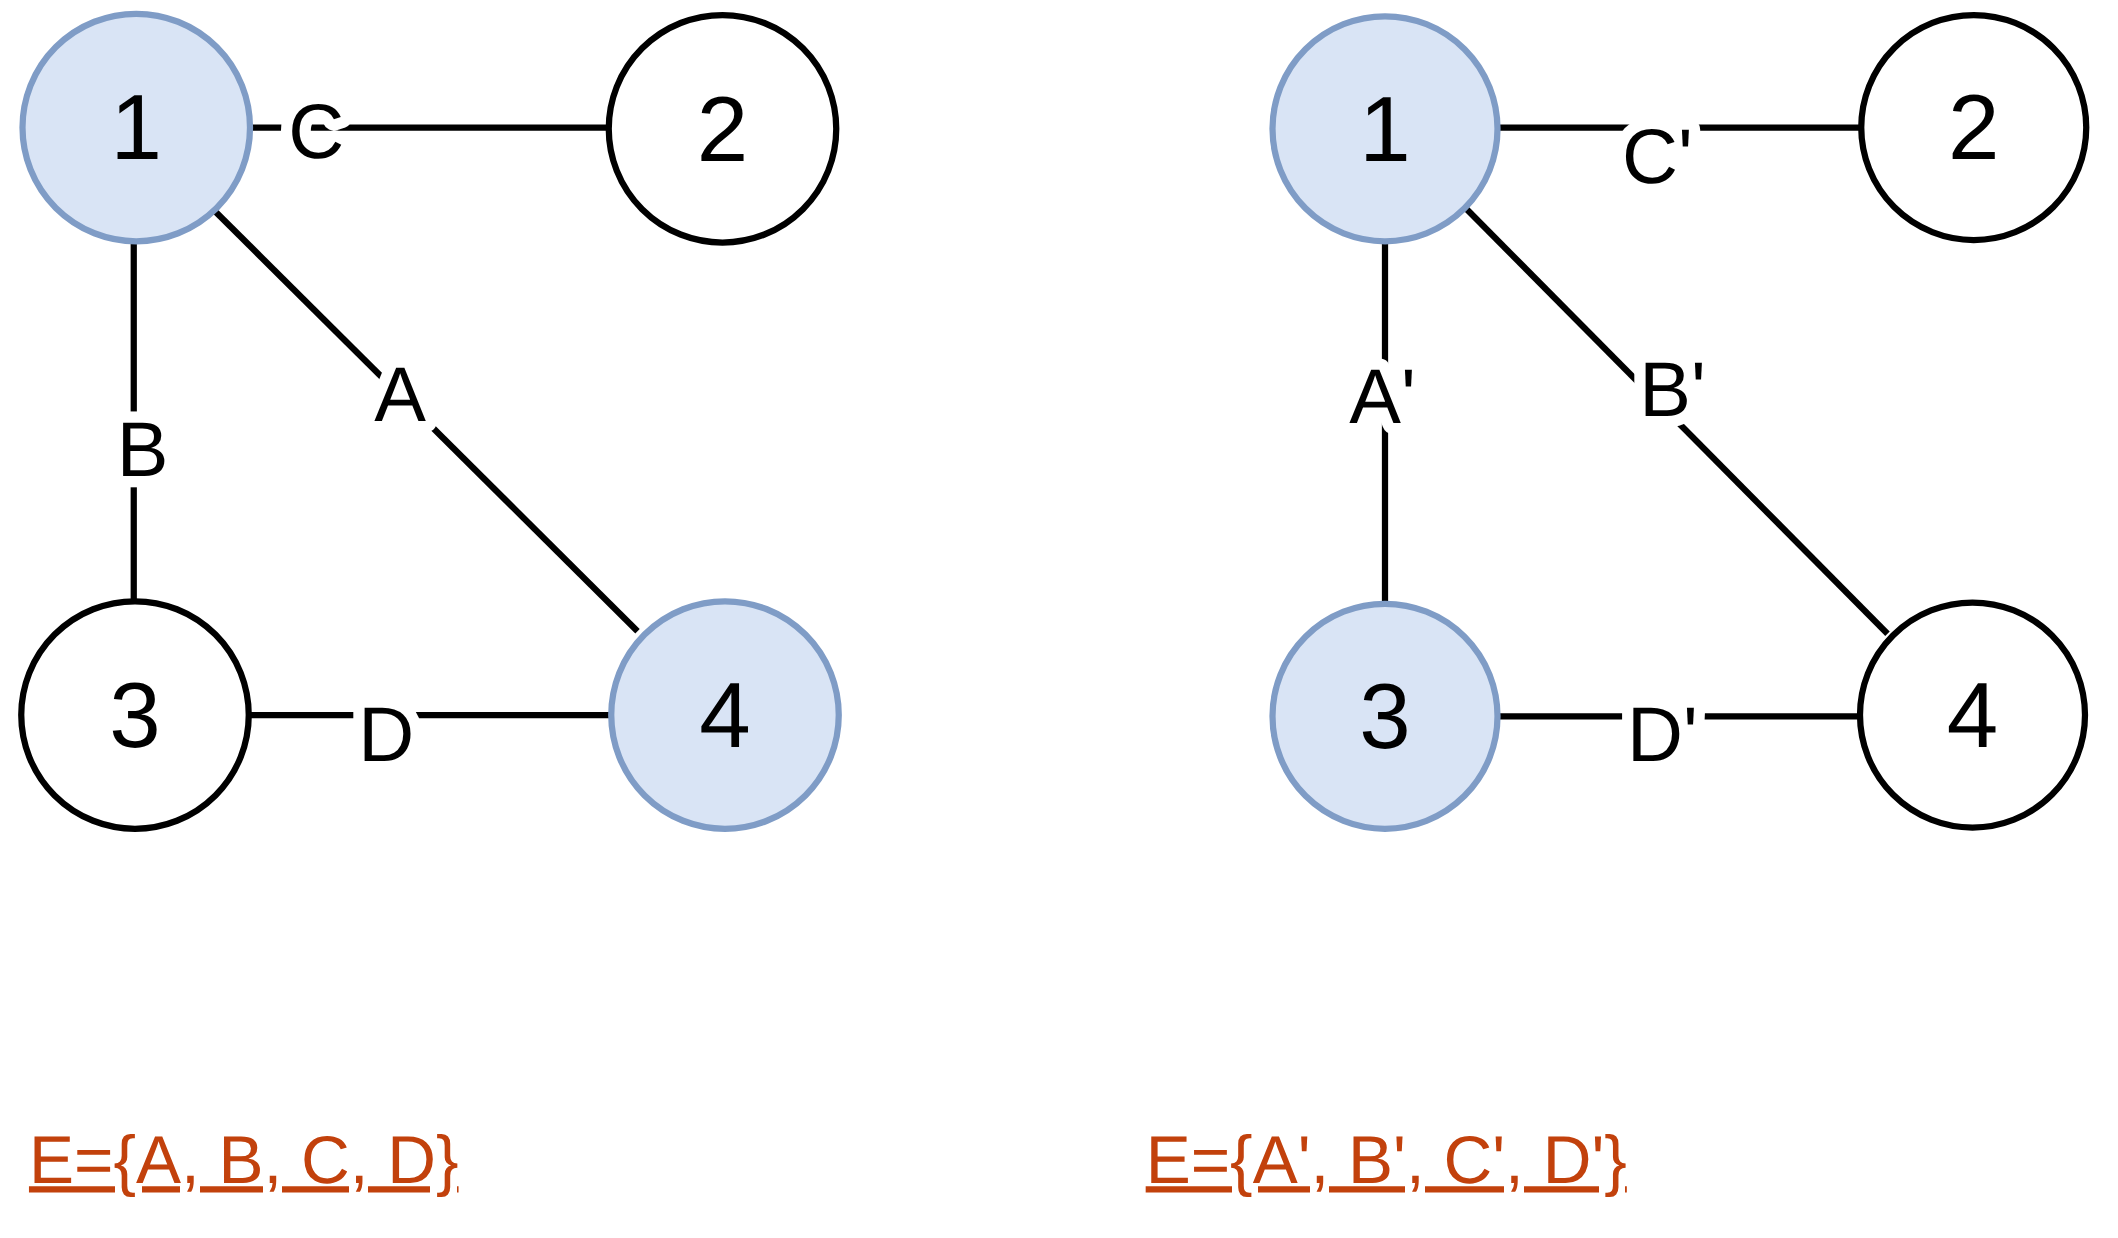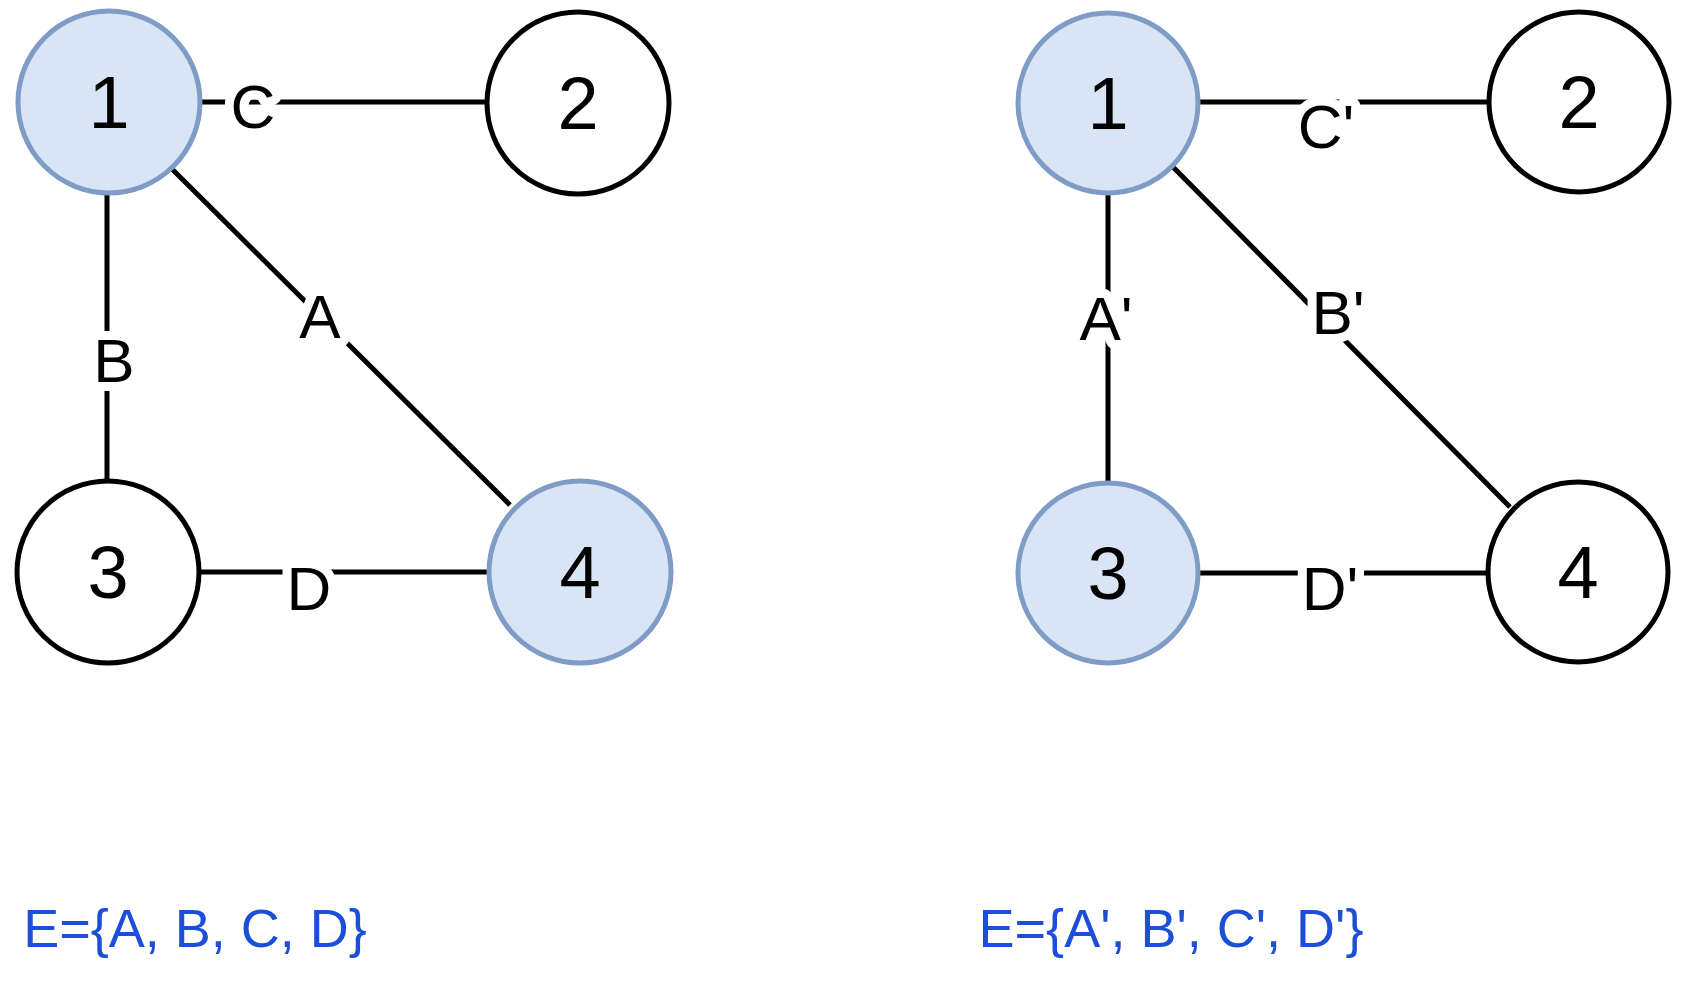--- a/index.html
+++ b/index.html
@@ -37,23 +37,24 @@
   }
   .node-label {
     font-family: "Liberation Sans", sans-serif;
     font-size: 74px;
     text-anchor: middle;
   }
   .caption {
     position: absolute;
     transform: translate(-50%, -50%);
     font-size: 54px;
-    color: #1d4ed8;
+    color: #c2410c;
     white-space: nowrap;
     letter-spacing: 0px;
+    text-decoration: underline;
   }
 </style>
 </head>
 <body>
 
 <div class="canvas">
   <svg id="graph-svg" xmlns="http://www.w3.org/2000/svg" viewBox="0 0 1694 990">
       <g>
         <line x1="170" y1="167" x2="510" y2="505" stroke="#000000" stroke-width="5" class="edge-line"></line>
         <line x1="107" y1="193" x2="107" y2="483" stroke="#000000" stroke-width="5" class="edge-line"></line>
@@ -85,14 +86,14 @@
         <text x="1108" y="103" class="node-label" fill="#000000" dominant-baseline="central">1</text>
         <circle cx="1579" cy="102" r="90" fill="#ffffff" stroke="#000000" stroke-width="5"></circle>
         <text x="1579" y="102" class="node-label" fill="#000000" dominant-baseline="central">2</text>
         <circle cx="1108" cy="573" r="90" fill="#d9e4f5" stroke="#7f9cc6" stroke-width="5"></circle>
         <text x="1108" y="573" class="node-label" fill="#000000" dominant-baseline="central">3</text>
         <circle cx="1578" cy="572" r="90" fill="#ffffff" stroke="#000000" stroke-width="5"></circle>
         <text x="1578" y="572" class="node-label" fill="#000000" dominant-baseline="central">4</text>
       </g>
     </svg>
   <div class="caption" style="left: 195px; top: 928px;">E={A, B, C, D}</div>
-  <div class="caption" style="left: 1171px; top: 928px;">E={A', B', C', D'}</div>
+  <div class="caption" style="left: 1109px; top: 928px;">E={A', B', C', D'}</div>
 </div>
 
 </body></html>

